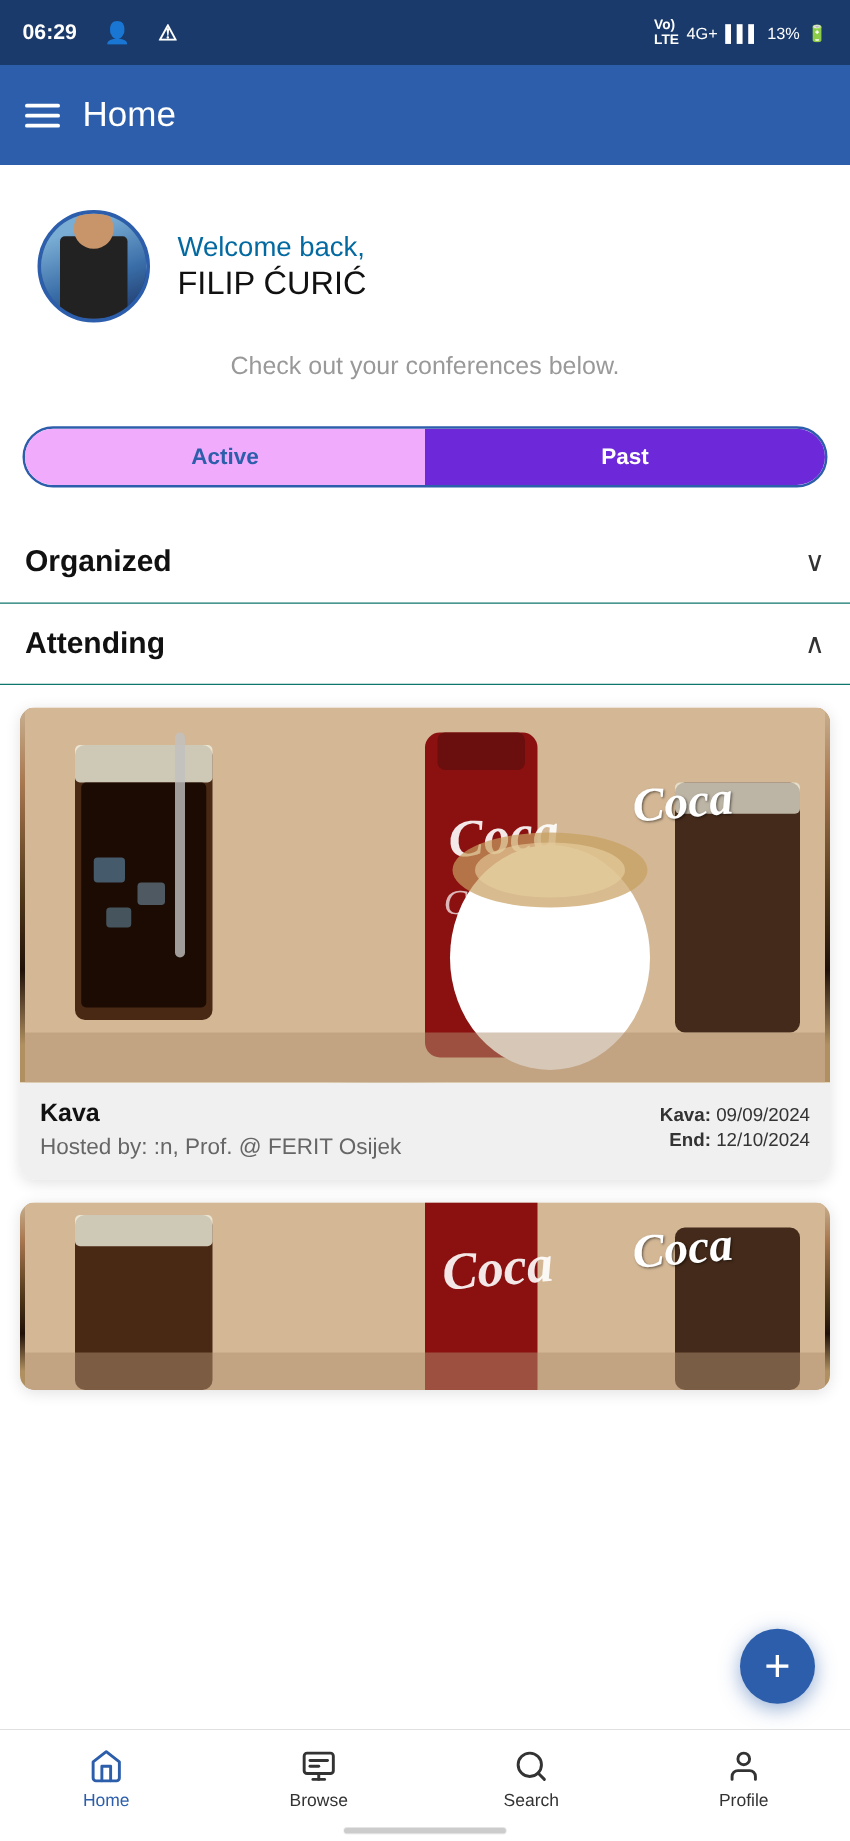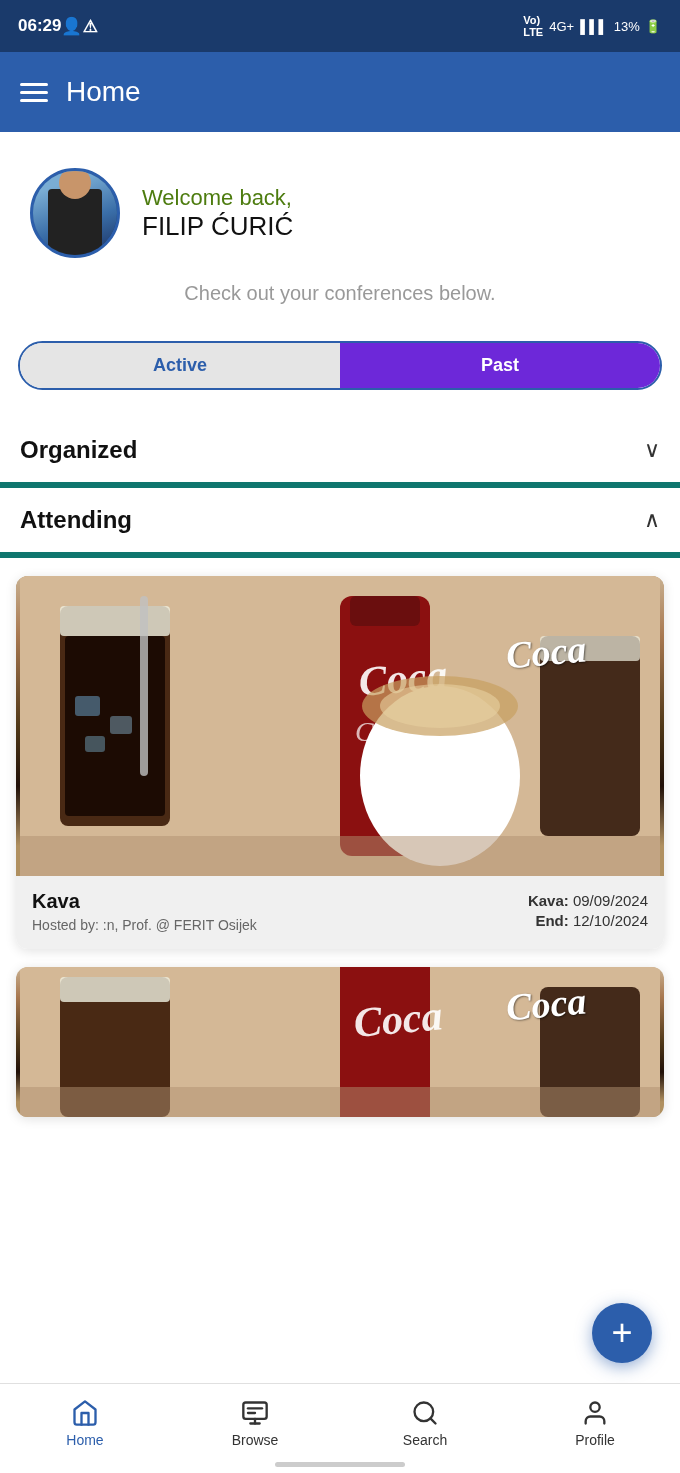--- a/index.html
+++ b/index.html
@@ -20,21 +20,21 @@
       justify-content: space-between;
       align-items: center;
       padding: 10px 18px 10px 18px;
       height: 52px;
     }
     .status-left {
       font-size: 17px;
       font-weight: 600;
       display: flex;
       align-items: center;
-      gap: 0;
+      gap: 22px;
     }
     .status-right {
       display: flex;
       align-items: center;
       gap: 6px;
       font-size: 13px;
     }
 
     
     .header {
@@ -116,21 +116,21 @@
       width: 32px;
       height: 32px;
       background: #c8956a;
       border-radius: 50%;
     }
     .welcome-text {
       display: flex;
       flex-direction: column;
     }
     .welcome-label {
-      color: #4d7c0f;
+      color: #0369a1;
       font-size: 22px;
       font-weight: 400;
     }
     .welcome-name {
       color: #111;
       font-size: 26px;
       font-weight: 400;
     }
 
     
@@ -152,36 +152,36 @@
     .tab-btn {
       flex: 1;
       padding: 12px 0;
       font-size: 18px;
       font-weight: 600;
       border: none;
       cursor: pointer;
       text-align: center;
     }
     .tab-btn.active {
-      background: #e5e5e5;
+      background: #f0abfc;
       color: #2c5eab;
     }
     .tab-btn.inactive {
       background: #6d28d9;
       color: white;
     }
 
     
     .section-header {
       display: flex;
       justify-content: space-between;
       align-items: center;
       padding: 18px 20px;
       cursor: pointer;
-      border-bottom: 6px solid #0f766e;
+      border-bottom: 1px solid #0f766e;
       gap: 32px;
     }
     .section-title {
       font-size: 24px;
       font-weight: 700;
       color: #111;
     }
     .chevron {
       font-size: 22px;
       color: #333;
@@ -245,21 +245,21 @@
     .card-left {
       flex: 1;
     }
     .card-name {
       font-size: 20px;
       font-weight: 700;
       color: #111;
       margin-bottom: 4px;
     }
     .card-host {
-      font-size: 14px;
+      font-size: 18px;
       color: #666;
     }
     .card-dates {
       text-align: right;
     }
     .card-date-row {
       font-size: 15px;
       color: #333;
       margin-bottom: 3px;
     }

